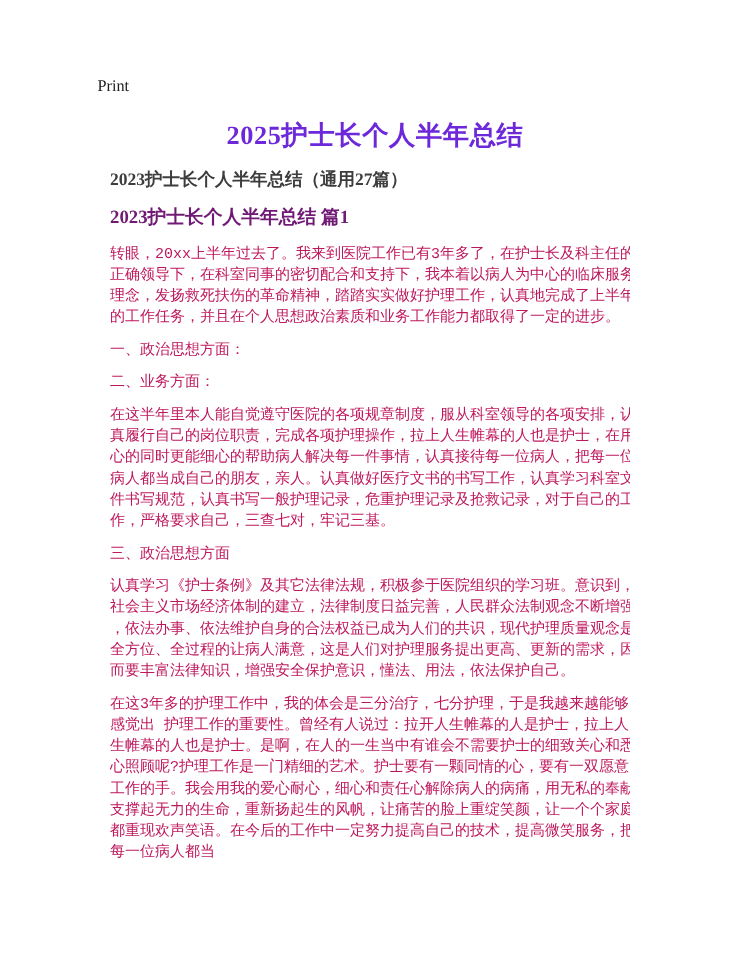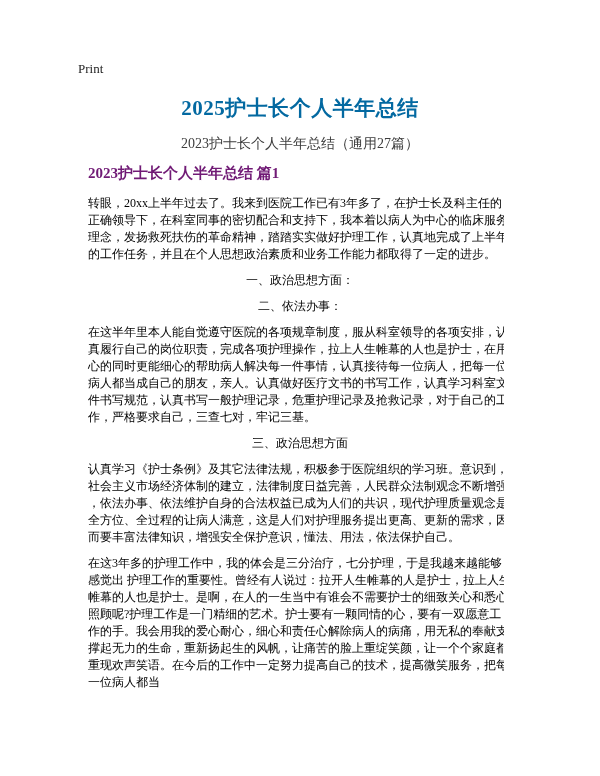--- a/index.html
+++ b/index.html
@@ -29,68 +29,67 @@
     position: absolute;
     left: 88px;
     top: 94px;
     width: 424px;
   }
   .doc-title {
     margin: 0 0 13px 0;
     text-align: center;
     font-size: 21px;
     font-weight: bold;
-    color: #0369a1;
+    color: #6d28d9;
     letter-spacing: 0.5px;
   }
   .doc-subtitle {
     margin: 0 0 11px 0;
     font-size: 14px;
-    font-weight: normal;
+    font-weight: bold;
     color: #3d3d3d;
-    text-align: center;
   }
   .doc-section-title {
     margin: 0 0 12px 0;
     font-size: 15px;
     font-weight: bold;
     color: #701a75;
   }
   .body-para, .sec-heading {
     margin: 0 0 9px 0;
     font-size: 12px;
     line-height: 17px;
-    color: #000000;
+    color: #be185d;
     word-break: break-all;
     line-break: anywhere;
+    font-family: Liberation Mono, monospace;
   }
   .sec-heading {
     margin-top: 3px;
-    text-align: center;
   }
 </style>
 </head>
 <body>
 
 <div class="page">
 
   <a class="print-link">Print</a>
 
   <div class="content">
 
     <h1 class="doc-title">2025护士长个人半年总结</h1>
 
     <div class="doc-subtitle">2023护士长个人半年总结（通用27篇）</div>
 
     <div class="doc-section-title">2023护士长个人半年总结 篇1</div>
 
     <div>
         <p class="body-para">转眼，20xx上半年过去了。我来到医院工作已有3年多了，在护士长及科主任的正确领导下，在科室同事的密切配合和支持下，我本着以病人为中心的临床服务理念，发扬救死扶伤的革命精神，踏踏实实做好护理工作，认真地完成了上半年的工作任务，并且在个人思想政治素质和业务工作能力都取得了一定的进步。</p>
         <p class="sec-heading">一、政治思想方面：</p>
-        <p class="sec-heading">二、依法办事：</p>
+        <p class="sec-heading">二、业务方面：</p>
         <p class="body-para">在这半年里本人能自觉遵守医院的各项规章制度，服从科室领导的各项安排，认真履行自己的岗位职责，完成各项护理操作，拉上人生帷幕的人也是护士，在用心的同时更能细心的帮助病人解决每一件事情，认真接待每一位病人，把每一位病人都当成自己的朋友，亲人。认真做好医疗文书的书写工作，认真学习科室文件书写规范，认真书写一般护理记录，危重护理记录及抢救记录，对于自己的工作，严格要求自己，三查七对，牢记三基。</p>
         <p class="sec-heading">三、政治思想方面</p>
         <p class="body-para">认真学习《护士条例》及其它法律法规，积极参于医院组织的学习班。意识到，社会主义市场经济体制的建立，法律制度日益完善，人民群众法制观念不断增强，依法办事、依法维护自身的合法权益已成为人们的共识，现代护理质量观念是全方位、全过程的让病人满意，这是人们对护理服务提出更高、更新的需求，因而要丰富法律知识，增强安全保护意识，懂法、用法，依法保护自己。</p>
         <p class="body-para">在这3年多的护理工作中，我的体会是三分治疗，七分护理，于是我越来越能够感觉出 护理工作的重要性。曾经有人说过：拉开人生帷幕的人是护士，拉上人生帷幕的人也是护士。是啊，在人的一生当中有谁会不需要护士的细致关心和悉心照顾呢?护理工作是一门精细的艺术。护士要有一颗同情的心，要有一双愿意工作的手。我会用我的爱心耐心，细心和责任心解除病人的病痛，用无私的奉献支撑起无力的生命，重新扬起生的风帆，让痛苦的脸上重绽笑颜，让一个个家庭都重现欢声笑语。在今后的工作中一定努力提高自己的技术，提高微笑服务，把每一位病人都当</p>
       </div>
 
   </div>
 
 </div>
 

